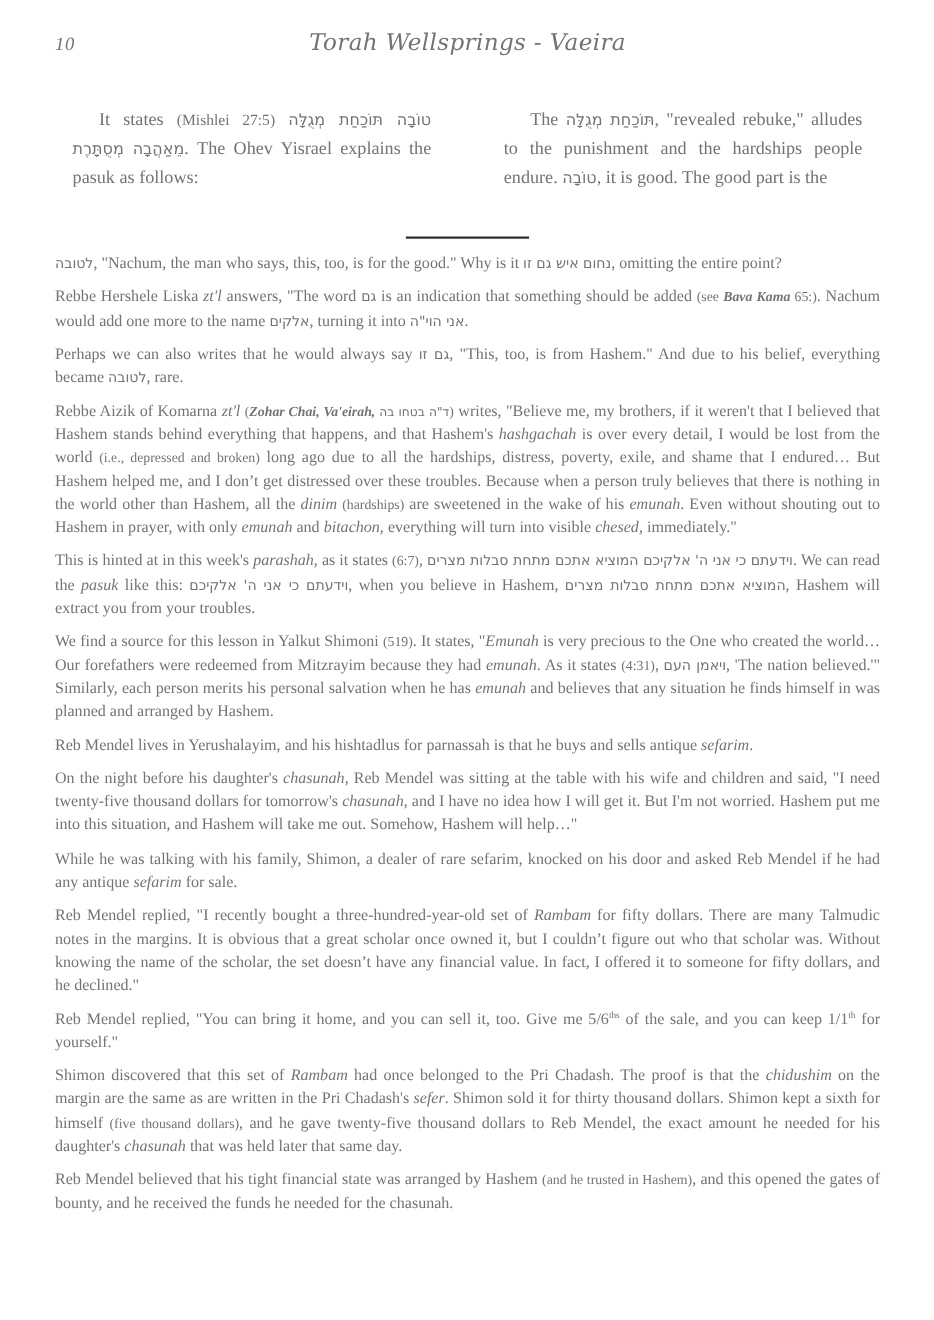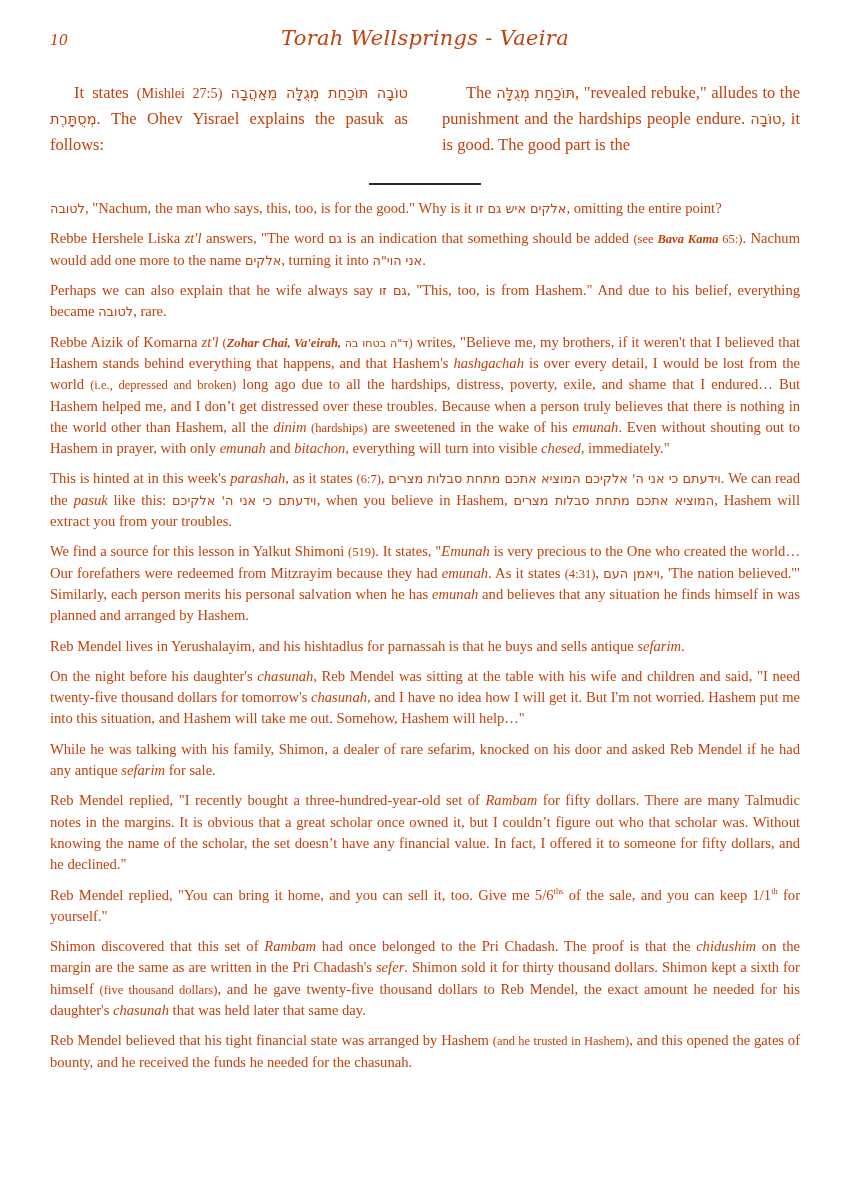--- a/index.html
+++ b/index.html
@@ -6,21 +6,21 @@
     margin: 0;
     padding: 0;
     background: #ffffff;
   }
   .page {
     position: relative;
     width: 849px;
     height: 1200px;
     margin: 0 auto;
     background: #ffffff;
-    color: #c2410c;
+    color: #737373;
     font-family: "Liberation Serif", serif;
     box-sizing: border-box;
     padding: 26px 49px 0 50px;
     overflow: hidden;
   }
   
   .page-header {
     position: relative;
     height: 30px;
     margin-bottom: 24px;
@@ -46,21 +46,21 @@
   }
   
   .columns {
     display: flex;
     gap: 34px;
   }
   .col {
     flex: 1 1 0;
   }
   .col p {
-    margin: 0;
+    margin: 16px;
     font-size: 16.5px;
     line-height: 1.58;
     text-align: justify;
     text-indent: 24px;
   }
   
   .divider {
     margin-top: 25px;
     width: 112px;
     border: none;
@@ -110,23 +110,23 @@
         <p><span class="run-n">It states </span><span class="run-s">(Mishlei 27:5)</span><span class="run-n"> </span><span class="run-h" dir="rtl">טוֹבָה תּוֹכַחַת מְגֻלָּה מֵאַהֲבָה מְסֻתָּרֶת</span><span class="run-n">. The Ohev Yisrael explains the pasuk as follows:</span></p>
       </div>
     <div class="col" id="col-right">
         <p><span class="run-n">The </span><span class="run-h" dir="rtl">תּוֹכַחַת מְגֻלָּה</span><span class="run-n">, "revealed rebuke," alludes to the punishment and the hardships people endure. </span><span class="run-h" dir="rtl">טוֹבָה</span><span class="run-n">, it is good. The good part is the</span></p>
       </div>
   </main>
 
   <hr class="divider">
 
   <section class="footnotes" id="footnotes">
-      <p><span class="run-h" dir="rtl">לטובה</span><span class="run-n">, "Nachum, the man who says, this, too, is for the good." Why is it </span><span class="run-h" dir="rtl">אלקים איש גם זו</span><span class="run-n">, omitting the entire point?</span></p>
+      <p><span class="run-h" dir="rtl">לטובה</span><span class="run-n">, "Nachum, the man who says, this, too, is for the good." Why is it </span><span class="run-h" dir="rtl">נחום איש גם זו</span><span class="run-n">, omitting the entire point?</span></p>
       <p><span class="run-n">Rebbe Hershele Liska </span><span class="run-i">zt'l</span><span class="run-n"> answers, "The word </span><span class="run-h" dir="rtl">גם</span><span class="run-n"> is an indication that something should be added </span><span class="run-s">(see </span><span class="run-si">Bava Kama</span><span class="run-s"> 65:)</span><span class="run-n">. Nachum would add one more to the name </span><span class="run-h" dir="rtl">אלקים</span><span class="run-n">, turning it into </span><span class="run-h" dir="rtl">אני הוי"ה</span><span class="run-n">.</span></p>
-      <p><span class="run-n">Perhaps we can also explain that he wife always say </span><span class="run-h" dir="rtl">גם זו</span><span class="run-n">, "This, too, is from Hashem." And due to his belief, everything became </span><span class="run-h" dir="rtl">לטובה</span><span class="run-n">, rare.</span></p>
+      <p><span class="run-n">Perhaps we can also writes that he would always say </span><span class="run-h" dir="rtl">גם זו</span><span class="run-n">, "This, too, is from Hashem." And due to his belief, everything became </span><span class="run-h" dir="rtl">לטובה</span><span class="run-n">, rare.</span></p>
       <p><span class="run-n">Rebbe Aizik of Komarna </span><span class="run-i">zt'l</span><span class="run-n"> </span><span class="run-s">(</span><span class="run-si">Zohar Chai, Va'eirah,</span><span class="run-s"> </span><span class="run-sh" dir="rtl">ד"ה בטחו בה</span><span class="run-s">)</span><span class="run-n"> writes, "Believe me, my brothers, if it weren't that I believed that Hashem stands behind everything that happens, and that Hashem's </span><span class="run-i">hashgachah</span><span class="run-n"> is over every detail, I would be lost from the world </span><span class="run-s">(i.e., depressed and broken)</span><span class="run-n"> long ago due to all the hardships, distress, poverty, exile, and shame that I endured… But Hashem helped me, and I don’t get distressed over these troubles. Because when a person truly believes that there is nothing in the world other than Hashem, all the </span><span class="run-i">dinim</span><span class="run-n"> </span><span class="run-s">(hardships)</span><span class="run-n"> are sweetened in the wake of his </span><span class="run-i">emunah</span><span class="run-n">. Even without shouting out to Hashem in prayer, with only </span><span class="run-i">emunah</span><span class="run-n"> and </span><span class="run-i">bitachon,</span><span class="run-n"> everything will turn into visible </span><span class="run-i">chesed,</span><span class="run-n"> immediately."</span></p>
       <p><span class="run-n">This is hinted at in this week's </span><span class="run-i">parashah</span><span class="run-n">, as it states </span><span class="run-s">(6:7)</span><span class="run-n">, </span><span class="run-h" dir="rtl">וידעתם כי אני ה' אלקיכם המוציא אתכם מתחת סבלות מצרים</span><span class="run-n">. We can read the </span><span class="run-i">pasuk</span><span class="run-n"> like this: </span><span class="run-h" dir="rtl">וידעתם כי אני ה' אלקיכם</span><span class="run-n">, when you believe in Hashem, </span><span class="run-h" dir="rtl">המוציא אתכם מתחת סבלות מצרים</span><span class="run-n">, Hashem will extract you from your troubles.</span></p>
       <p><span class="run-n">We find a source for this lesson in Yalkut Shimoni </span><span class="run-s">(519)</span><span class="run-n">. It states, "</span><span class="run-i">Emunah</span><span class="run-n"> is very precious to the One who created the world… Our forefathers were redeemed from Mitzrayim because they had </span><span class="run-i">emunah</span><span class="run-n">. As it states </span><span class="run-s">(4:31)</span><span class="run-n">, </span><span class="run-h" dir="rtl">ויאמן העם</span><span class="run-n">, 'The nation believed.'" Similarly, each person merits his personal salvation when he has </span><span class="run-i">emunah</span><span class="run-n"> and believes that any situation he finds himself in was planned and arranged by Hashem.</span></p>
       <p><span class="run-n">Reb Mendel lives in Yerushalayim, and his hishtadlus for parnassah is that he buys and sells antique </span><span class="run-i">sefarim</span><span class="run-n">.</span></p>
       <p><span class="run-n">On the night before his daughter's </span><span class="run-i">chasunah</span><span class="run-n">, Reb Mendel was sitting at the table with his wife and children and said, "I need twenty-five thousand dollars for tomorrow's </span><span class="run-i">chasunah</span><span class="run-n">, and I have no idea how I will get it. But I'm not worried. Hashem put me into this situation, and Hashem will take me out. Somehow, Hashem will help…"</span></p>
       <p><span class="run-n">While he was talking with his family, Shimon, a dealer of rare sefarim, knocked on his door and asked Reb Mendel if he had any antique </span><span class="run-i">sefarim</span><span class="run-n"> for sale.</span></p>
       <p><span class="run-n">Reb Mendel replied, "I recently bought a three-hundred-year-old set of </span><span class="run-i">Rambam</span><span class="run-n"> for fifty dollars. There are many Talmudic notes in the margins. It is obvious that a great scholar once owned it, but I couldn’t figure out who that scholar was. Without knowing the name of the scholar, the set doesn’t have any financial value. In fact, I offered it to someone for fifty dollars, and he declined."</span></p>
       <p><span class="run-n">Reb Mendel replied, "You can bring it home, and you can sell it, too. Give me 5/6</span><span class="run-sup">ths</span><span class="run-n"> of the sale, and you can keep 1/1</span><span class="run-sup">th</span><span class="run-n"> for yourself."</span></p>
       <p><span class="run-n">Shimon discovered that this set of </span><span class="run-i">Rambam</span><span class="run-n"> had once belonged to the Pri Chadash. The proof is that the </span><span class="run-i">chidushim</span><span class="run-n"> on the margin are the same as are written in the Pri Chadash's </span><span class="run-i">sefer</span><span class="run-n">. Shimon sold it for thirty thousand dollars. Shimon kept a sixth for himself </span><span class="run-s">(five thousand dollars)</span><span class="run-n">, and he gave twenty-five thousand dollars to Reb Mendel, the exact amount he needed for his daughter's </span><span class="run-i">chasunah</span><span class="run-n"> that was held later that same day.</span></p>
       <p><span class="run-n">Reb Mendel believed that his tight financial state was arranged by Hashem </span><span class="run-s">(and he trusted in Hashem)</span><span class="run-n">, and this opened the gates of bounty, and he received the funds he needed for the chasunah.</span></p>

